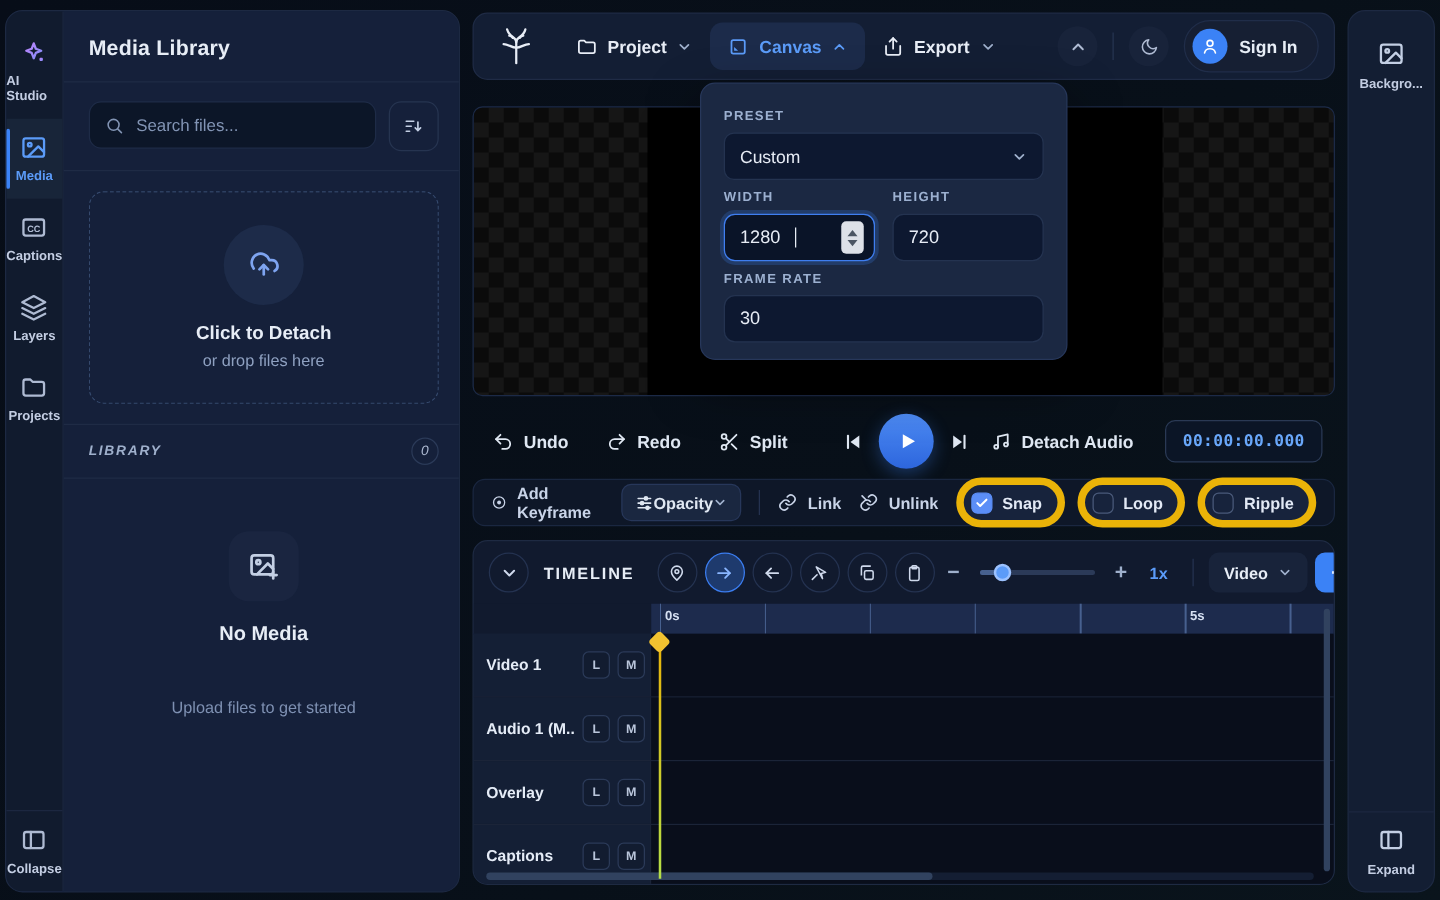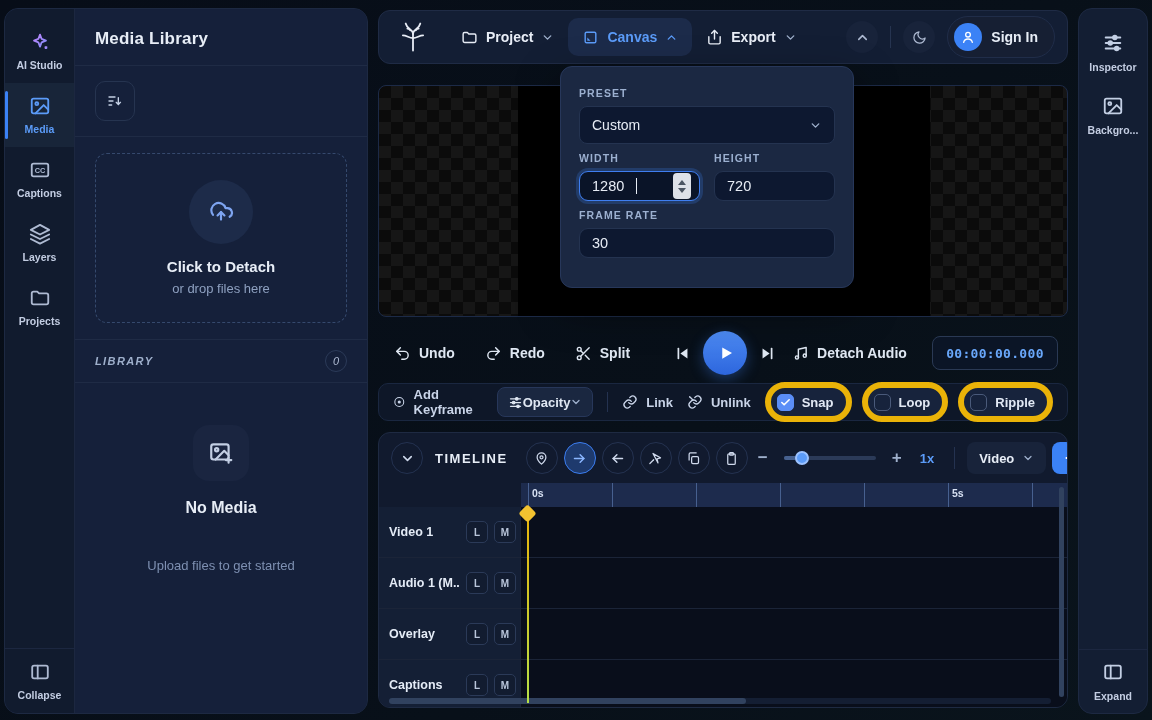--- a/index.html
+++ b/index.html
@@ -65,21 +65,21 @@
   .canvas-area{position:absolute;left:378px;top:85px;width:690px;height:232px;border-radius:8px;border:1px solid #1c2a47;overflow:hidden;box-sizing:border-box;background:repeating-conic-gradient(#161616 0% 25%,#0b0b0b 0% 50%) 0 0/24px 24px;}
   .canvas-black{position:absolute;left:139px;top:0;width:412px;height:100%;background:#000;}
 
   
   .popover{position:absolute;left:560px;top:66px;width:294px;height:222px;background:#1b2842;border:1px solid #27375a;border-radius:12px;box-shadow:0 18px 40px rgba(0,0,0,.55);z-index:40;padding:12px 18px;box-sizing:border-box;}
   .pop-lbl{font-size:10.5px;font-weight:700;letter-spacing:1.1px;color:#9cb0d0;margin:8px 0 7px;}
   .pop-select{display:flex;align-items:center;justify-content:space-between;height:36px;background:#0d1830;border:1px solid #243350;border-radius:8px;padding:0 12px;font-size:14px;color:#e7ecf5;cursor:pointer;}
   .pop-select svg{width:13px;height:13px;color:#9fb0cc;}
   .pop-grid{display:flex;gap:14px;}
   .pop-col{flex:1;min-width:0;}
-  .num-input{display:flex;align-items:center;height:30px;background:#0d1830;border:1px solid #243350;border-radius:9px;padding:0 8px 0 12px;font-size:14.5px;color:#e7ecf5;box-sizing:border-box;}
+  .num-input{display:flex;align-items:center;height:38px;background:#0d1830;border:1px solid #243350;border-radius:9px;padding:0 8px 0 12px;font-size:14.5px;color:#e7ecf5;box-sizing:border-box;}
   .num-input.focused{background:#0a1428;border:1.5px solid #3f7ef0;box-shadow:0 0 0 3px rgba(59,130,246,.22);}
   .num-input input{background:transparent;border:0;outline:0;color:inherit;font:inherit;width:44px;padding:0;}
   .caret{display:inline-block;width:1px;height:16px;background:#e7edf6;margin-left:0;}
   .spinner{margin-left:auto;width:18px;height:26px;background:#dde1e8;border-radius:4px;display:flex;flex-direction:column;align-items:center;justify-content:center;gap:3px;cursor:pointer;}
   .spinner i{display:block;width:0;height:0;border-left:4px solid transparent;border-right:4px solid transparent;}
   .spin-up{border-bottom:5px solid #4b5563;}
   .spin-dn{border-top:5px solid #4b5563;}
 
   
   .playrow{position:absolute;left:378px;top:330px;width:690px;height:46px;display:flex;align-items:center;}
@@ -203,20 +203,27 @@
           </svg>
         <span class="lbl">Collapse</span>
       </div>
     </div>
 
     <div class="mp">
       <div class="mp-head">
         <div class="mp-title">Media Library</div>
       </div>
       <div class="mp-search-row">
+        <div class="search-box">
+          <svg viewBox="0 0 24 24" fill="none" stroke="currentColor" stroke-width="2" stroke-linecap="round">
+              <circle cx="11" cy="11" r="7"></circle>
+              <line x1="16.5" y1="16.5" x2="21" y2="21"></line>
+            </svg>
+          <input type="text" placeholder="Search files..." style="">
+        </div>
         <div class="sort-btn">
           <svg viewBox="0 0 24 24" fill="none" stroke="currentColor" stroke-width="2" stroke-linecap="round">
               <line x1="3" y1="6" x2="12" y2="6"></line>
               <line x1="3" y1="12" x2="9" y2="12"></line>
               <line x1="3" y1="18" x2="7" y2="18"></line>
               <path d="M17 7v10M13.8 14l3.2 3.2L20.2 14"></path>
             </svg>
         </div>
       </div>
       <div class="dropzone">
@@ -568,31 +575,20 @@
     <div class="ph-diamond"></div>
 
     <div class="hscroll">
       <div class="hthumb"></div>
     </div>
     <div class="vscroll"></div>
   </div>
 
   <div class="panel-right">
     <div class="rr-item">
-      <svg viewBox="0 0 24 24" fill="none" stroke="currentColor" stroke-width="2" stroke-linecap="round">
-          <line x1="4" y1="6" x2="20" y2="6"></line>
-          <line x1="4" y1="12" x2="20" y2="12"></line>
-          <line x1="4" y1="18" x2="20" y2="18"></line>
-          <circle cx="14" cy="6" r="2" fill="currentColor"></circle>
-          <circle cx="9" cy="12" r="2" fill="currentColor"></circle>
-          <circle cx="16" cy="18" r="2" fill="currentColor"></circle>
-        </svg>
-      <span class="lbl">Inspector</span>
-    </div>
-    <div class="rr-item">
       <svg viewBox="0 0 24 24" fill="none" stroke="currentColor" stroke-width="2" stroke-linecap="round" stroke-linejoin="round">
           <rect x="3" y="4" width="18" height="16" rx="2"></rect>
           <circle cx="8.5" cy="9.5" r="1.6"></circle>
           <path d="M21 16l-5-5-9 9"></path>
         </svg>
       <span class="lbl">Backgro...</span>
     </div>
     <div class="rr-spacer"></div>
     <div class="rr-div"></div>
     <div class="rr-item">

